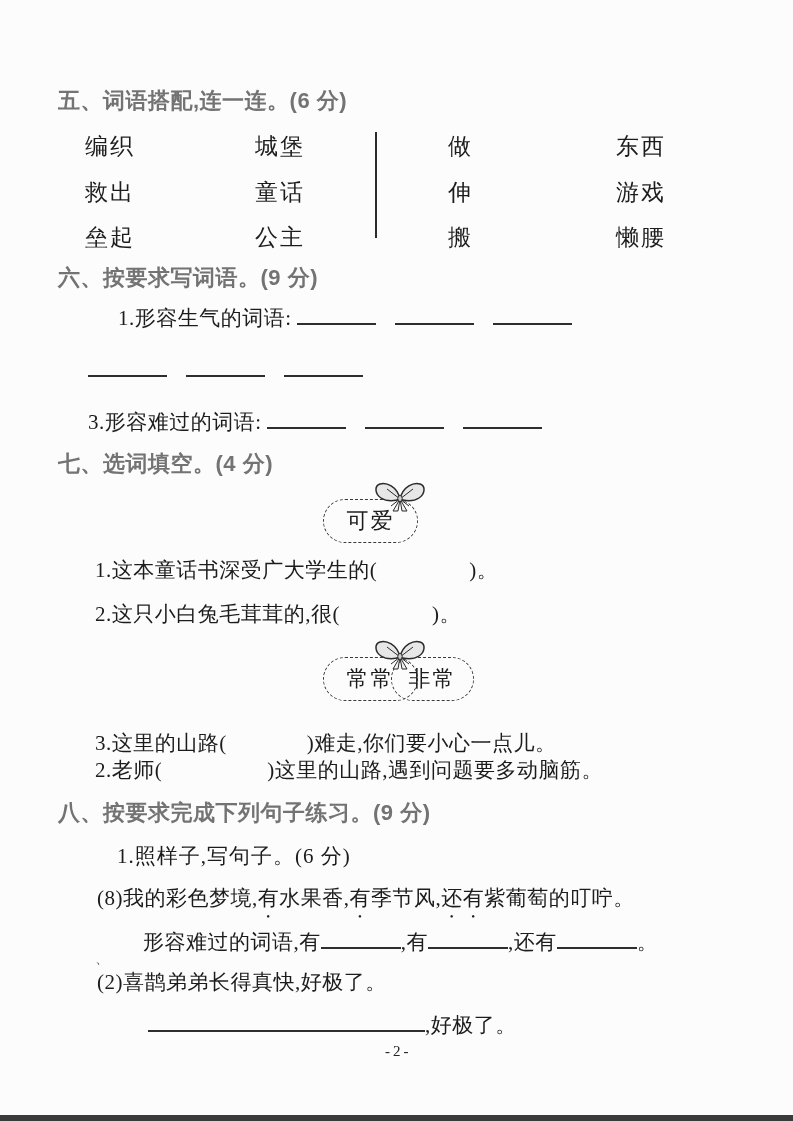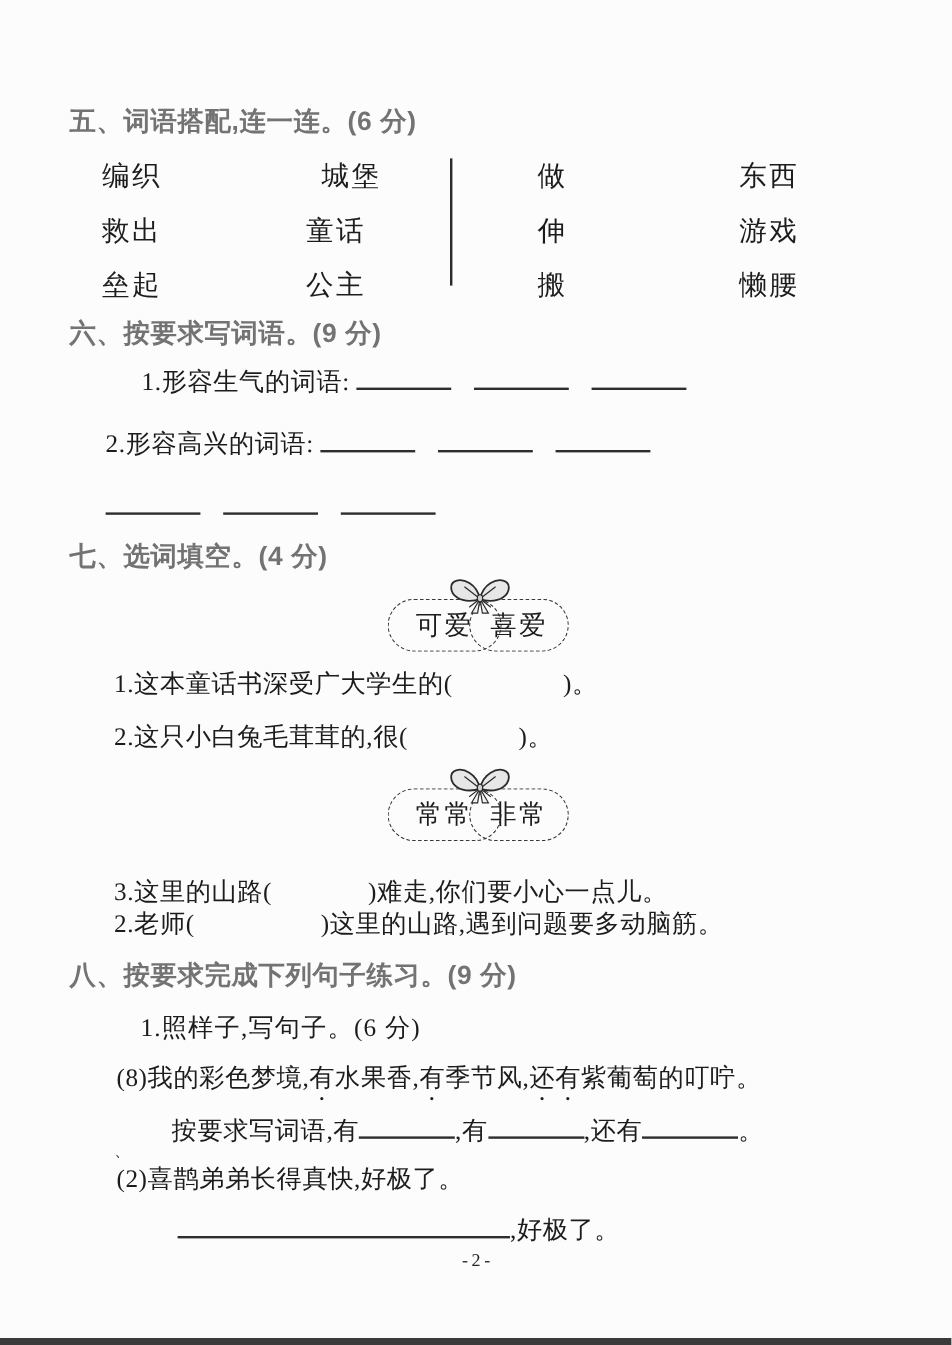--- a/index.html
+++ b/index.html
@@ -48,21 +48,21 @@
   .bottom-bar{position:absolute;left:0;bottom:0;width:793px;height:6px;background:#3b3b3b;}
 </style>
 </head>
 <body>
 
 <div class="abs sec-title" style="left:58px;top:86px;">五、词语搭配,连一连。(6 分)</div>
 
 <div>
 
   <span class="abs match-word" style="left:85px;top:131px;">编织</span>
-  <span class="abs match-word" style="left:268px;top:131px;">城堡</span>
+  <span class="abs match-word" style="left:255px;top:131px;">城堡</span>
   <span class="abs match-word" style="left:448px;top:131px;">做</span>
   <span class="abs match-word" style="left:616px;top:131px;">东西</span>
 
   <span class="abs match-word" style="left:85px;top:177px;">救出</span>
   <span class="abs match-word" style="left:255px;top:177px;">童话</span>
   <span class="abs match-word" style="left:448px;top:177px;">伸</span>
   <span class="abs match-word" style="left:616px;top:177px;">游戏</span>
 
   <span class="abs match-word" style="left:85px;top:222px;">垒起</span>
   <span class="abs match-word" style="left:255px;top:222px;">公主</span>
@@ -71,40 +71,39 @@
   <div class="divider" style="left:375px;top:132px;height:106px;"></div>
 </div>
 
 <div class="abs sec-title" style="left:58px;top:263px;">六、按要求写词语。(9 分)</div>
 
 <div class="abs item" style="left:88px;top:303px;margin-left:30px;">
   <span>1.形容生气的词语:</span>
   <span class="blank w79"></span><span class="blank w79"></span><span class="blank w79"></span>
 </div>
 <div class="abs item" style="left:88px;top:355px;">
-  <span>2.形容高兴的词语:</span>
   <span class="blank w79"></span><span class="blank w79"></span><span class="blank w79"></span>
 </div>
 <div class="abs item" style="left:88px;top:407px;">
+  <span>3.形容难过的词语:</span>
   <span class="blank w79"></span><span class="blank w79"></span><span class="blank w79"></span>
 </div>
 
 <div class="abs sec-title" style="left:58px;top:449px;text-align:right;">七、选词填空。(4 分)</div>
 
 <div class="bank" style="left:320px;top:481px;">
   <svg class="bow" width="54" height="34" viewBox="0 0 54 34">
     <path d="M27,18 C24,5 13,1 7,3 C1,5 2,13 8,17 C14,21 23,20 27,18 Z" fill="#e7e7e7" stroke="#2b2b2b" stroke-width="1.5"></path>
     <path d="M27,18 C30,5 41,1 47,3 C53,5 52,13 46,17 C40,21 31,20 27,18 Z" fill="#e7e7e7" stroke="#2b2b2b" stroke-width="1.5"></path>
     <path d="M27,18 L20,30 L25,30 Z" fill="#f2f2f2" stroke="#2b2b2b" stroke-width="1"></path>
     <path d="M27,18 L34,30 L29,30 Z" fill="#f2f2f2" stroke="#2b2b2b" stroke-width="1"></path>
     <path d="M27,18 L14,8 M27,18 L40,8 M27,18 L18,25 M27,18 L36,25" stroke="#2b2b2b" stroke-width="1" fill="none"></path>
     <ellipse cx="27" cy="17.5" rx="2.2" ry="3" fill="#cfcfcf" stroke="#2b2b2b" stroke-width="1"></ellipse>
   </svg>
   <div class="pill left">可爱</div>
-  <div class="pill right">喜爱</div>
 </div>
 
 <div class="abs item" style="left:95px;top:556px;">
   <span>1.这本童话书深受广大学生的(</span><span class="pgap"></span><span>)。</span>
 </div>
 <div class="abs item" style="left:95px;top:600px;">
   <span>2.这只小白兔毛茸茸的,很(</span><span class="pgap"></span><span>)。</span>
 </div>
 
 <div class="bank" style="left:320px;top:639px;">
@@ -129,21 +128,21 @@
 
 <div class="abs sec-title" style="left:58px;top:798px;">八、按要求完成下列句子练习。(9 分)</div>
 
 <div class="abs sub" style="left:117px;top:842px;">1.照样子,写句子。(6 分)</div>
 
 <div class="abs item" style="left:97px;top:884px;">
   <span>(8)我的彩色梦境,</span><span class="emph">有</span><span>水果香,</span><span class="emph">有</span><span>季节风,</span><span class="emph">还有</span><span>紫葡萄的叮咛。</span>
 </div>
 
 <div class="abs item" style="left:143px;top:927px;">
-  <span>按要求写词语,有</span><span class="blank w80"></span><span>,有</span><span class="blank w80"></span><span>,还有</span><span class="blank w80"></span><span>。</span>
+  <span>形容难过的词语,有</span><span class="blank w80"></span><span>,有</span><span class="blank w80"></span><span>,还有</span><span class="blank w80"></span><span>。</span>
 </div>
 
 <div class="abs stray" style="left:95px;top:950px;">、</div>
 
 <div class="abs item" style="left:97px;top:968px;">(2)喜鹊弟弟长得真快,好极了。</div>
 
 <div class="abs item" style="left:148px;top:1010px;">
   <span class="blank w277"></span><span>,好极了。</span>
 </div>
 

